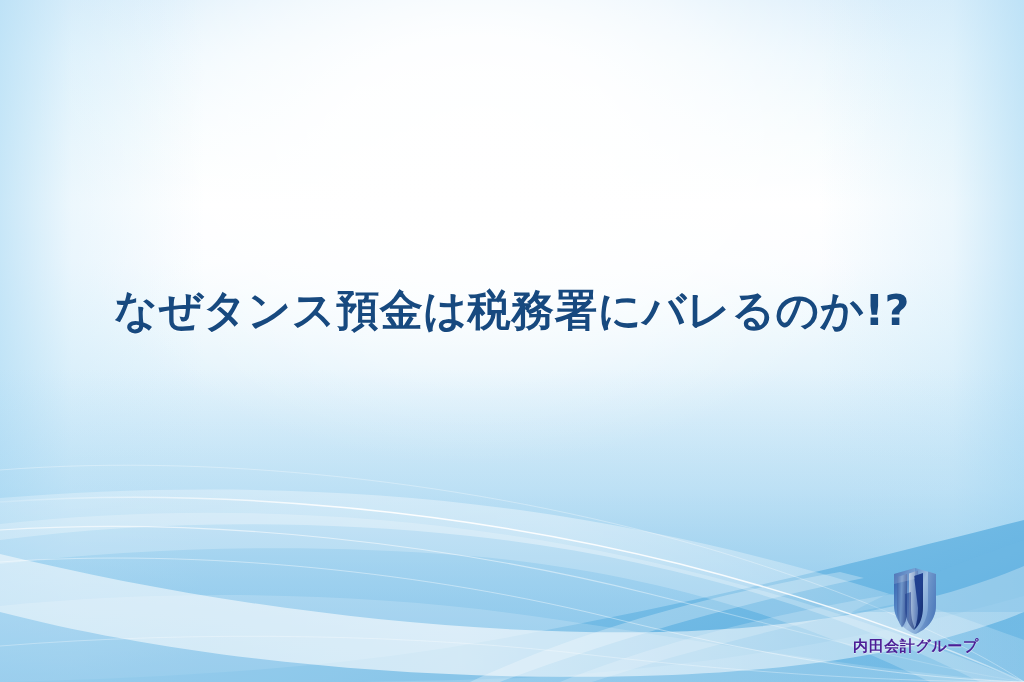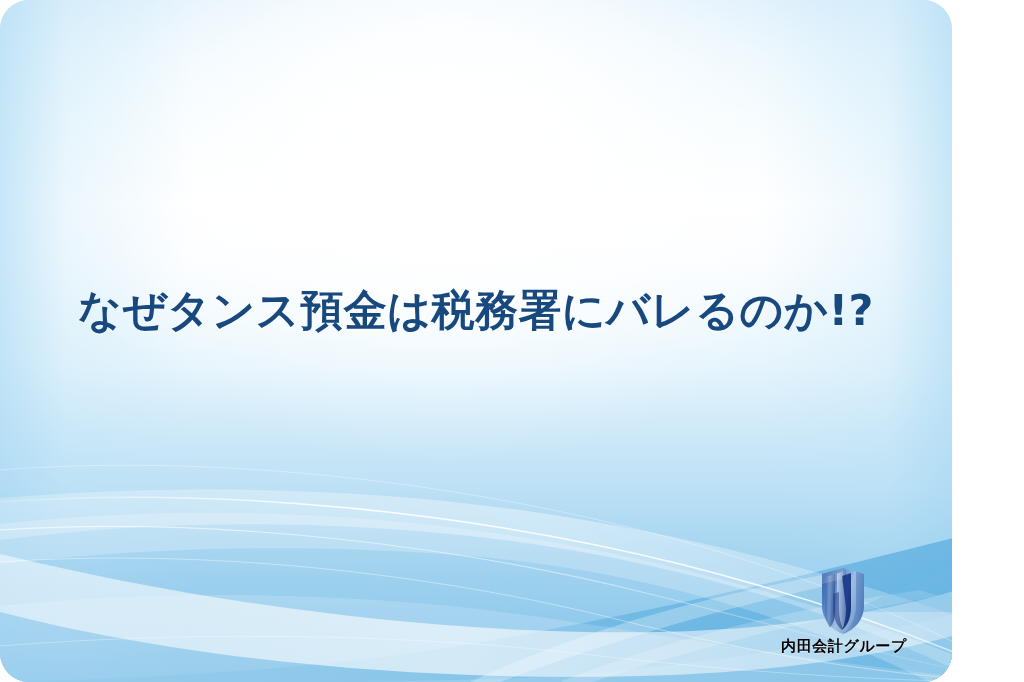--- a/index.html
+++ b/index.html
@@ -5,26 +5,25 @@
 <style>
   html, body {
     margin: 0;
     padding: 0;
     background: #ffffff;
   }
   * { box-sizing: border-box; }
 
   .slide {
     position: relative;
-    width: 952px;
+    width: 1024px;
     height: 682px;
     overflow: hidden;
     font-family: "Liberation Sans", "DejaVu Sans", sans-serif;
     background: #d7edfa;
-    border-radius: 29px;
   }
 
   
   .bg-base {
     position: absolute;
     inset: 0;
     background:
       linear-gradient(to bottom,
         #ddeffb 0%,
         #e9f6fd 8%,
@@ -120,21 +119,21 @@
     width: 58px;
     height: 68px;
     display: block;
     margin-bottom: 2px;
     margin-right: 2px;
   }
   .logo-text {
     font-family: "DejaVu Sans", "Liberation Sans", sans-serif;
     font-size: 15px;
     font-weight: 700;
-    color: #000000;
+    color: #4c1d95;
     letter-spacing: 0.04em;
     white-space: nowrap;
     text-shadow: 0 1px 0 rgba(255,255,255,0.45);
   }
 </style>
 </head>
 <body>
 
 <div class="slide">
 

